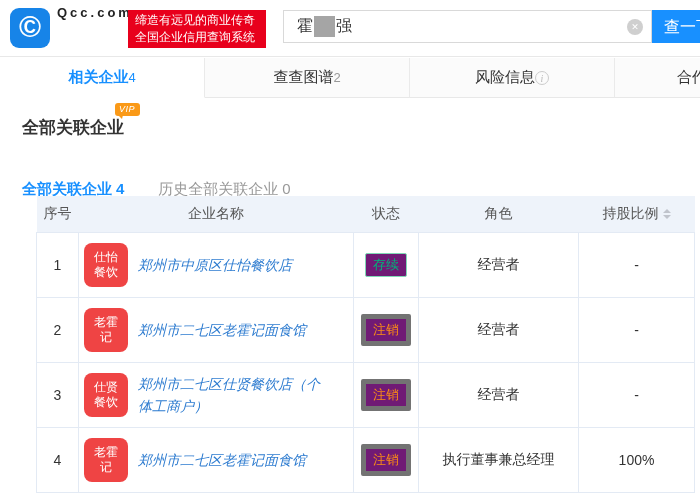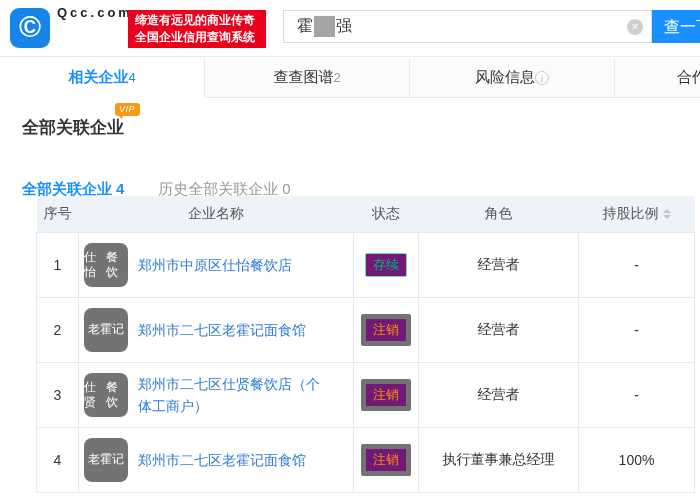--- a/index.html
+++ b/index.html
@@ -8,21 +8,21 @@
   .page { position:relative; width:700px; height:498px; overflow:hidden; background:#fff; }
 
   
   .header { position:absolute; top:0; left:0; width:700px; height:57px; background:#fff; border-bottom:1px solid #e8e8e8; }
   .logo-box { position:absolute; top:8px; left:10px; width:40px; height:40px; background:#1784e8; border-radius:9px; display:flex; align-items:center; justify-content:center; }
   .logo-glyph { color:#fff; font-size:30px; font-weight:bold; line-height:1; margin-top:-2px; }
   .brand-text { position:absolute; top:7px; left:57px; }
   .brand-name { font-size:23px; font-weight:bold; color:#1a1a1a; letter-spacing:1px; line-height:26px; }
   .brand-domain { font-size:13px; font-weight:bold; color:#222; letter-spacing:3px; line-height:12px; }
   .slogan { position:absolute; top:10px; left:128px; width:138px; height:38px; background:#e8001c; color:#fff; display:flex; flex-direction:column; justify-content:center; padding-left:7px; }
-  .slogan div { font-size:12px; line-height:17px; font-weight:bold; white-space:nowrap; }
+  .slogan div { font-size:12px; line-height:17px; font-weight:normal; white-space:nowrap; }
   .search-box { position:absolute; top:10px; left:283px; width:369px; height:33px; border:1px solid #d9d9d9; background:#fff; display:flex; align-items:center; padding-left:13px; font-size:16px; color:#333; }
   .redact { display:inline-block; width:21px; height:21px; background:#a5a5a5; margin:0 1px; vertical-align:-4px; }
   .clear-btn { position:absolute; right:8px; top:8px; width:16px; height:16px; border-radius:50%; background:#cfcfcf; color:#fff; font-size:9px; line-height:16px; text-align:center; }
   .search-btn { position:absolute; top:10px; left:652px; width:72px; height:33px; background:#1890ff; color:#fff; border:none; font-size:16px; text-align:center; line-height:33px; font-family:inherit; }
 
   
   .tabbar { position:absolute; top:58px; left:0; width:830px; height:40px; display:flex; }
   .tab { width:205px; height:40px; display:flex; align-items:center; justify-content:center; font-size:15px; color:#333; background:#fbfbfb; border-bottom:1px solid #e8e8e8; border-right:1px solid #eaeaea; cursor:pointer; }
   .tab.active { background:#fff; color:#1890ff; font-weight:bold; border-bottom:1px solid transparent; }
   .tab .cnt { font-size:13px; color:#999; font-weight:normal; }
@@ -41,22 +41,22 @@
   .subtab { color:#999; cursor:pointer;margin-top:28px; }
   .subtab .cnt { margin-left:4px; }
   .subtab.active { color:#1890ff; font-weight:bold; }
 
   
   .rel-table { position:absolute; top:196px; left:36px; width:658px; border-collapse:collapse; table-layout:fixed; }
   .rel-table col.c1{width:42px;} .rel-table col.c2{width:275px;} .rel-table col.c3{width:65px;} .rel-table col.c4{width:160px;} .rel-table col.c5{width:116px;}
   .rel-table thead th { height:36px; background:#eef3fa; font-size:14px; font-weight:normal; color:#555; text-align:center; border:none; }
   .rel-table tbody td { height:65px; border:1px solid #e3eaf4; font-size:14px; color:#333; text-align:center; background:#fff; }
   .name-cell { display:flex; align-items:center; padding-left:5px; text-align:left; }
-  .avatar { flex:0 0 44px; width:44px; height:44px; border-radius:8px; background:#737373; color:#fff; font-size:12px; line-height:15px; display:flex; flex-direction:row; align-items:center; justify-content:center; margin-right:10px; }
-  .company-link { color:#2e7cd0; text-decoration:none; font-size:14px; max-width:190px; display:inline-block; line-height:22px; }
+  .avatar { flex:0 0 44px; width:44px; height:44px; border-radius:8px; background:#ef4444; color:#fff; font-size:12px; line-height:15px; display:flex; flex-direction:column; align-items:center; justify-content:center; margin-right:10px; }
+  .company-link { color:#2e7cd0; text-decoration:none; font-size:14px; max-width:190px; display:inline-block; line-height:22px;font-style:italic; }
   .badge { display:inline-block; font-size:13px; line-height:18px; padding:2px 7px; border-radius:2px; background:#701a75; }
   .badge.green { color:#00b578; border:1px solid #7fd8b5; }
   .badge.orange { color:#fa8c16; border:5px solid #737373;text-align:center; }
   .th-flex { display:inline-flex; align-items:center; gap:4px; }
   .sort-icon { display:inline-flex; flex-direction:column; gap:2px; }
   .sort-icon .up { width:0; height:0; border-left:4px solid transparent; border-right:4px solid transparent; border-bottom:4px solid #c0c4cc; }
   .sort-icon .dn { width:0; height:0; border-left:4px solid transparent; border-right:4px solid transparent; border-top:4px solid #c0c4cc; }
 </style>
 </head>
 <body>

